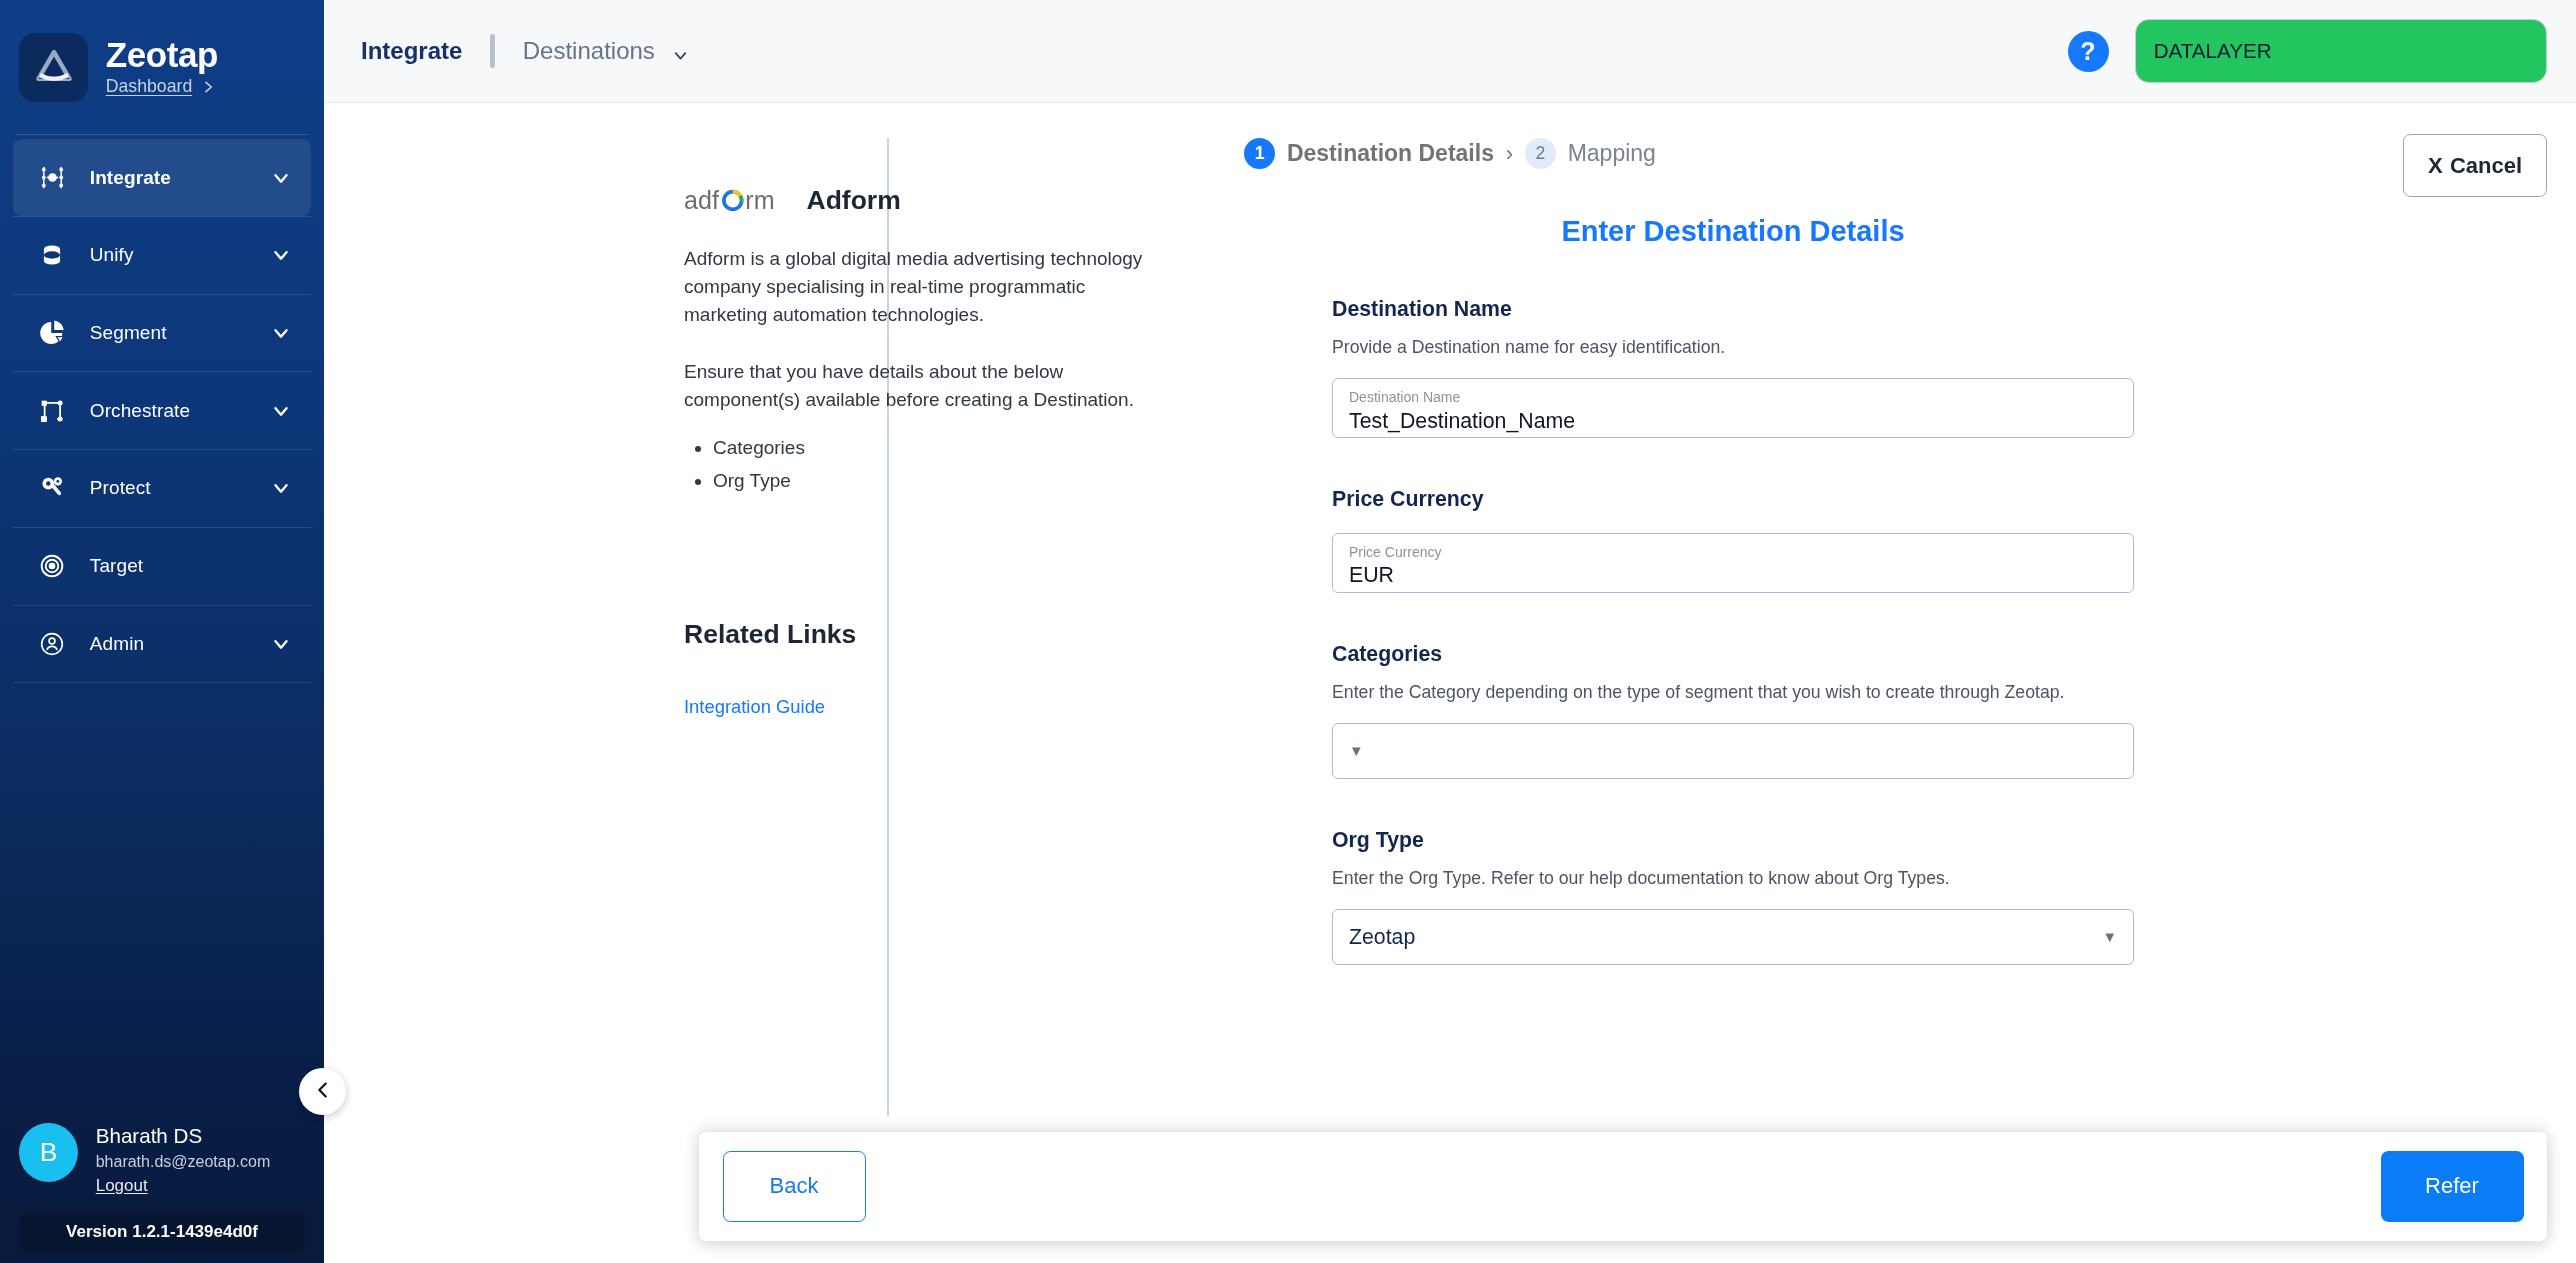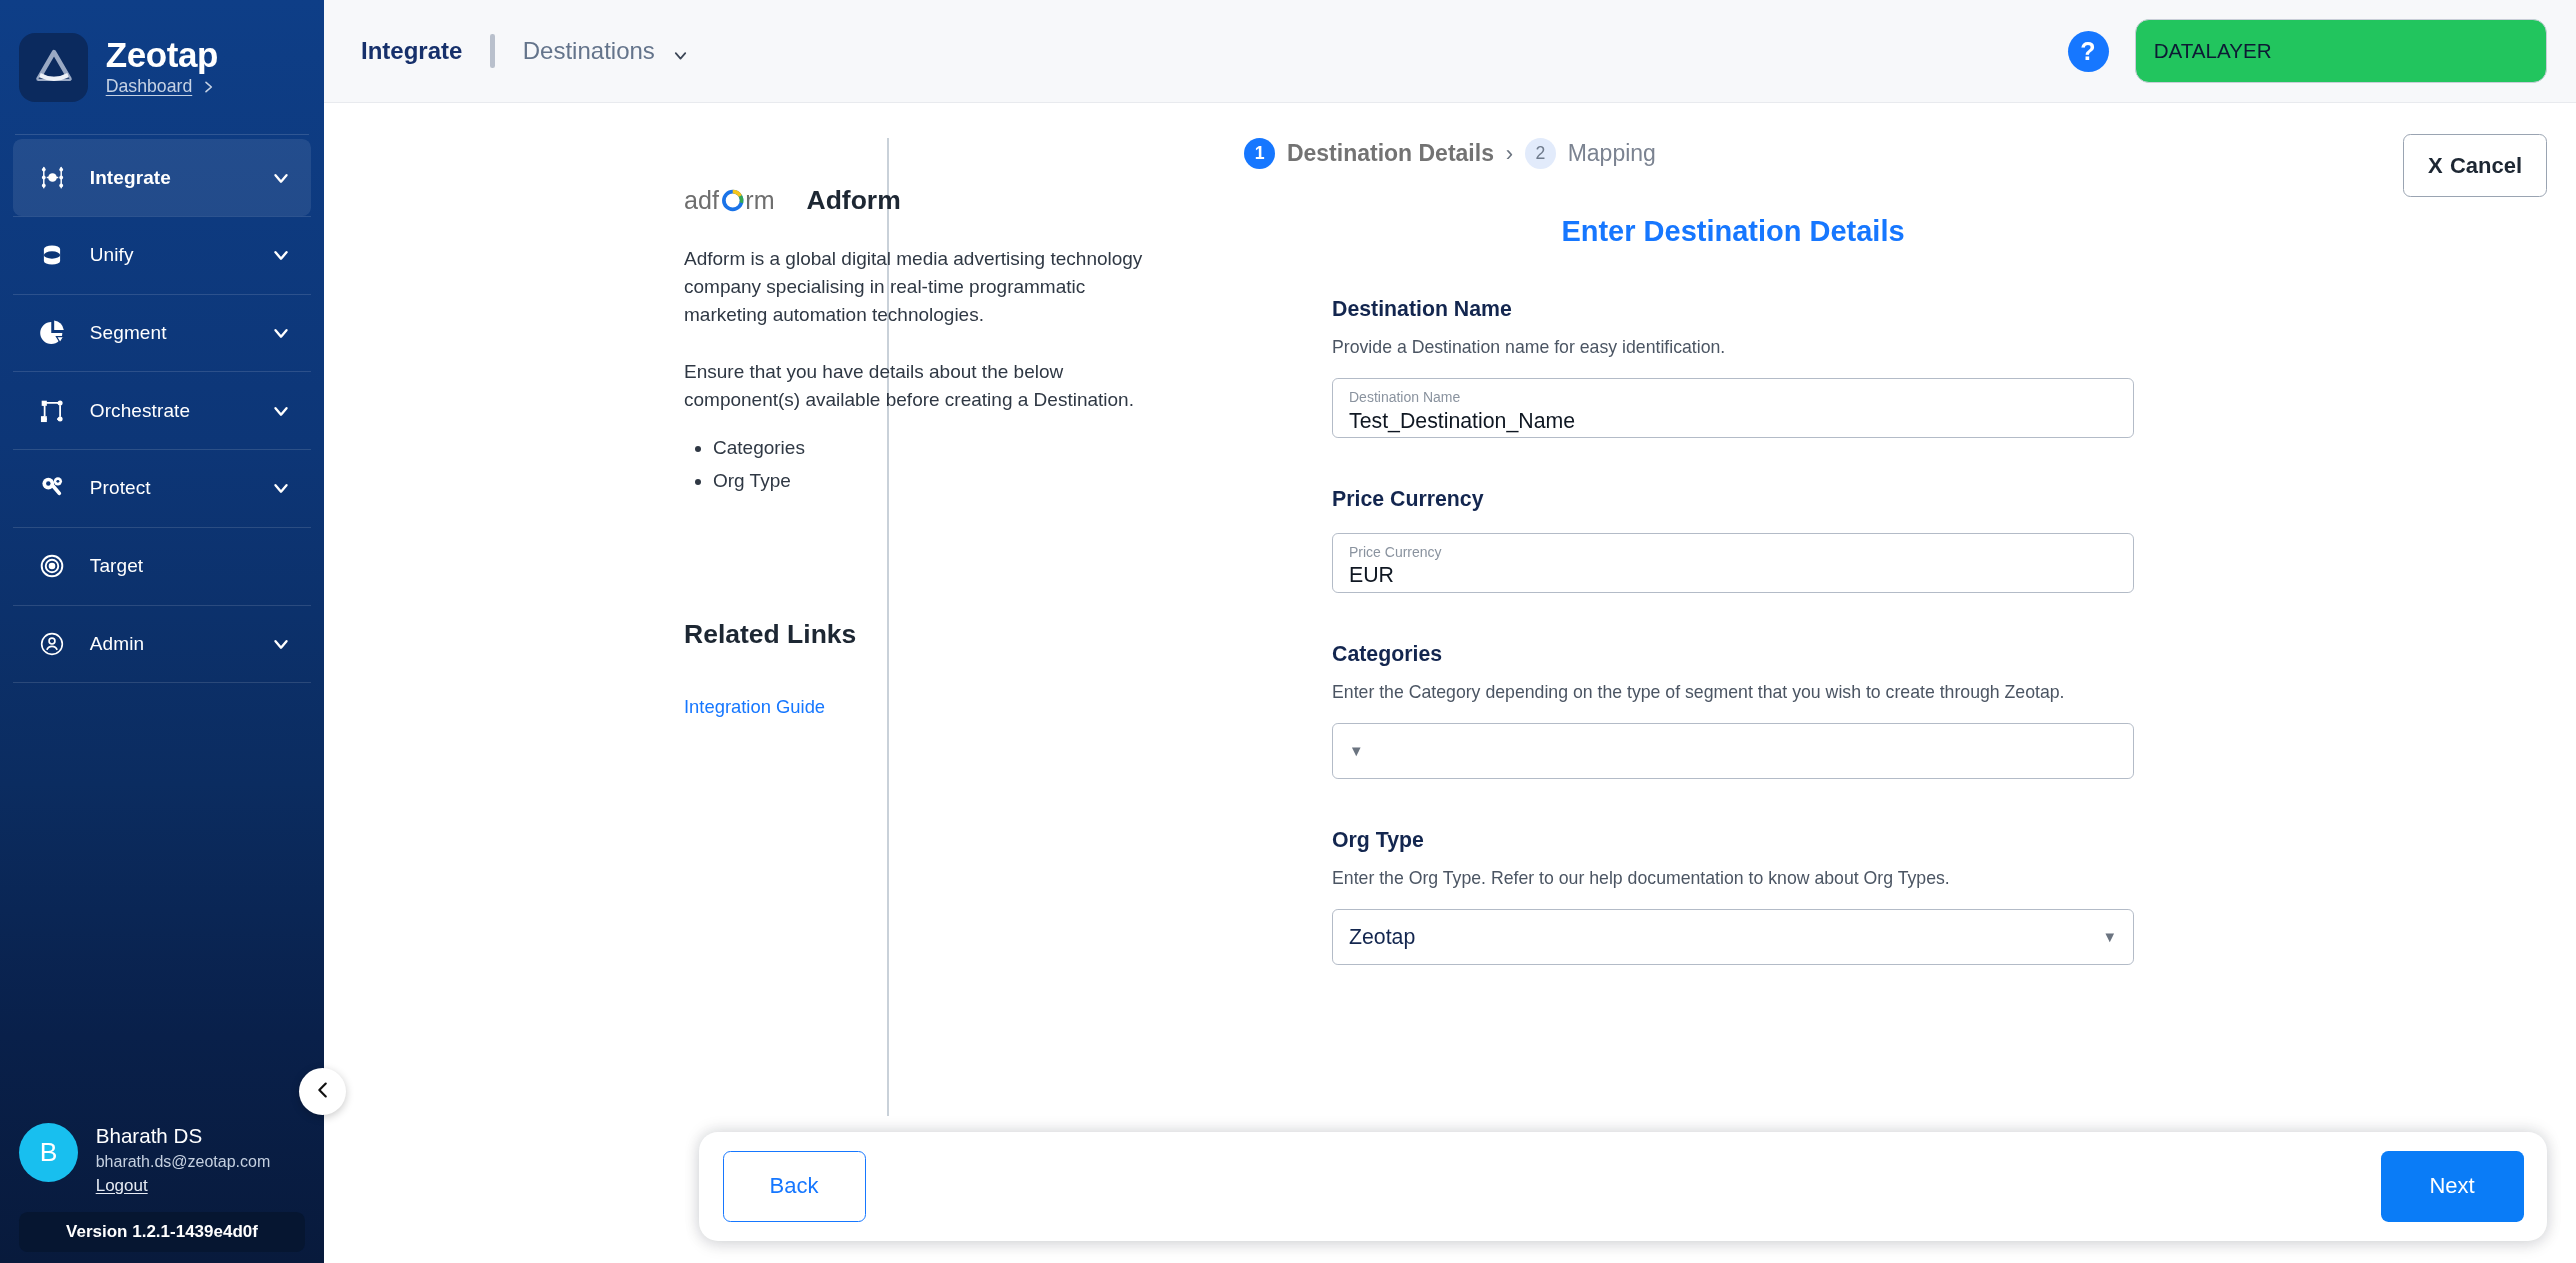--- a/index.html
+++ b/index.html
@@ -192,21 +192,21 @@
     background: #ffffff; padding: 0 16px;
     display: flex; align-items: center; cursor: pointer;
   }
   .select-val { flex: 1; font-size: 21.3px; color: #13264f; }
   .select-caret { color: #6b7480; font-size: 14.7px; }
 
   
   .actionbar {
     position: absolute; left: 375px; right: 29px; bottom: 23.5px;
     height: 109px; background: #ffffff;
-    border-radius: 19px;
+    border-radius: 7px;
     box-shadow: 0 -1.5px 16px rgba(16,24,40,.13), 0 4.4px 16px rgba(16,24,40,.10);
     display: flex; align-items: center; justify-content: space-between;
     padding: 0 23.5px 0 23.5px;
     z-index: 30;
   }
   .btn-back {
     width: 143px; height: 71px;
     border: 1.5px solid #1677ff; border-radius: 7.4px;
     background: #ffffff; color: #1677ff;
     font-size: 22px; font-family: "Liberation Sans", sans-serif;
@@ -503,18 +503,18 @@
         <div class="fg-desc">Enter the Org Type. Refer to our help documentation to know about Org Types.</div>
         <div class="select">
           <span class="select-val">Zeotap</span>
           <span class="select-caret">▼</span>
         </div>
       </div>
     </section>
 
     <div class="actionbar">
       <button class="btn-back">Back</button>
-      <button class="btn-next">Next</button>
+      <button class="btn-next">Refer</button>
     </div>
 
   </main>
 </div>
 
 
 </body></html>

